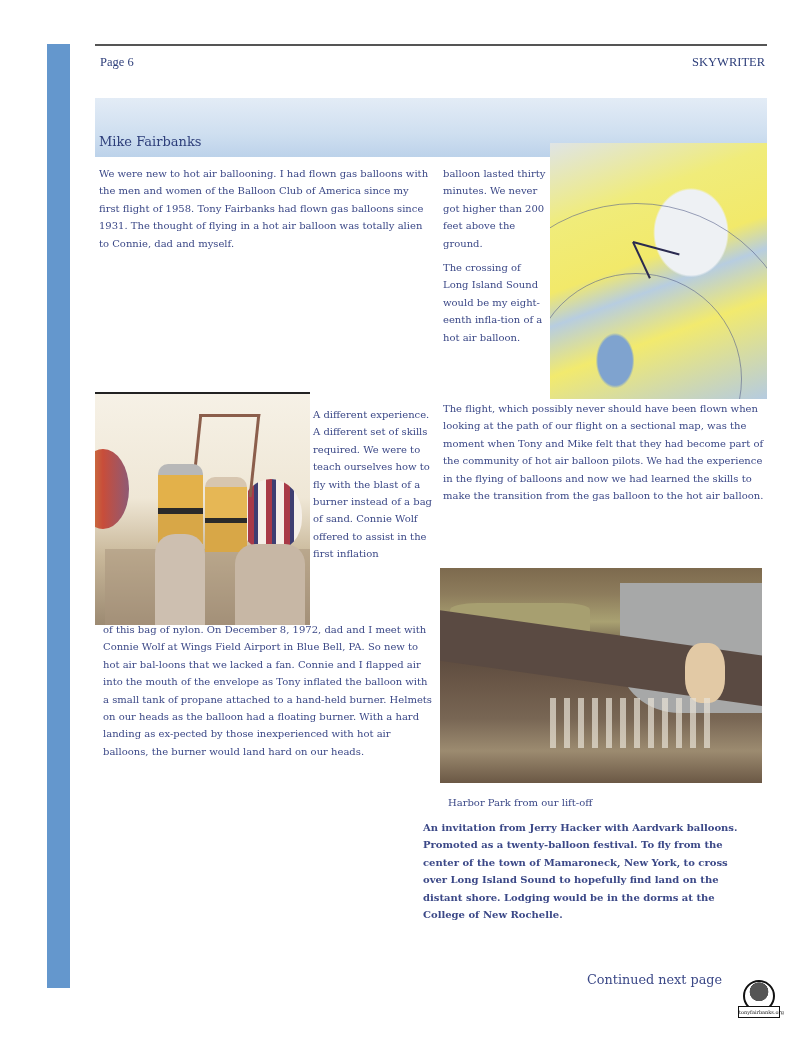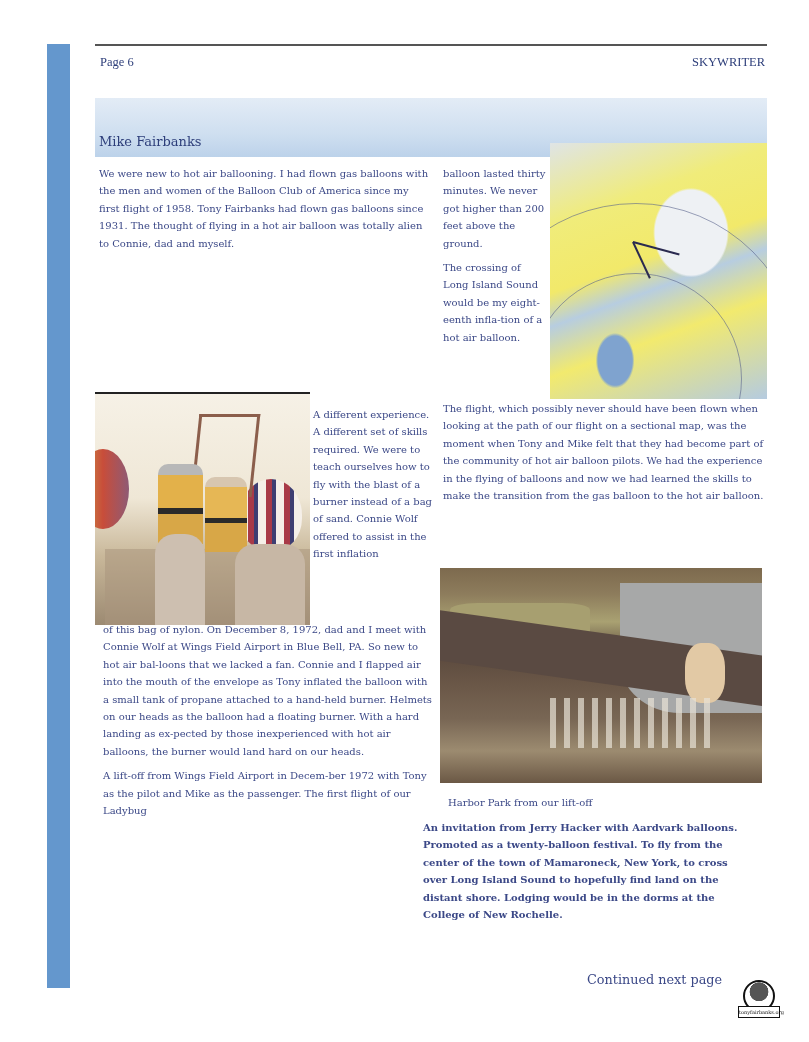--- a/index.html
+++ b/index.html
@@ -142,21 +142,20 @@
   <div class="shape pb-tank1"></div>
   <div class="shape pb-tank2"></div>
 </div>
 
 <div class="text col1b">
   <p>A different experience. A different set of skills required. We were to teach ourselves how to fly with the blast of a burner instead of a bag of sand. Connie Wolf offered to assist in the first inflation</p>
 </div>
 
 <div class="text col1c">
   <p>of this bag of nylon. On December 8, 1972, dad and I meet with Connie Wolf at Wings Field Airport in Blue Bell, PA. So new to hot air bal-loons that we lacked a fan.  Connie and I flapped air into the mouth of the envelope as Tony inflated the balloon with a small tank of propane attached to a hand-held burner. Helmets on our heads as the balloon had a floating burner. With a hard landing as ex-pected by those inexperienced with hot air balloons, the burner would land hard on our heads.</p>
-  <p>A lift-off from Wings Field Airport in Decem-ber 1972 with Tony as the pilot and Mike as the passenger. The first flight of our Ladybug</p>
 </div>
 
 <div class="text col2a">
   <p>balloon lasted thirty minutes. We never got higher than 200 feet above the ground.</p>
   <p>The crossing of Long Island Sound would be my eight-eenth infla-tion of a hot air balloon.</p>
 </div>
 
 <div class="photo-map">
   <div class="map-circle mc1"></div>
   <div class="map-circle mc2"></div>

